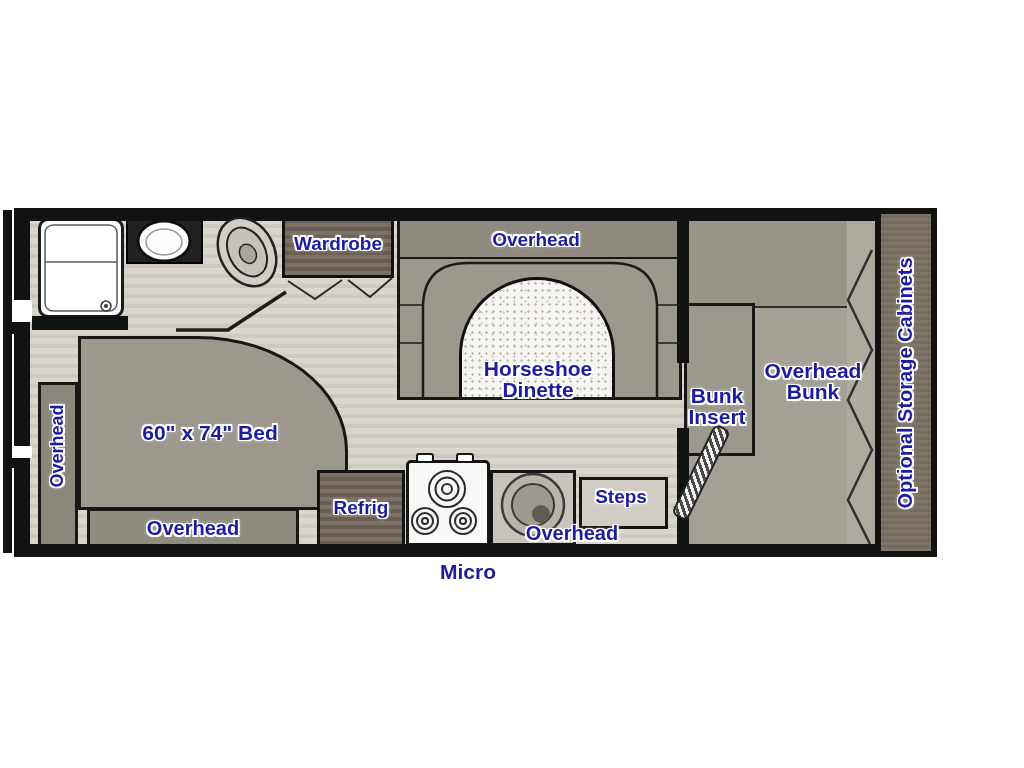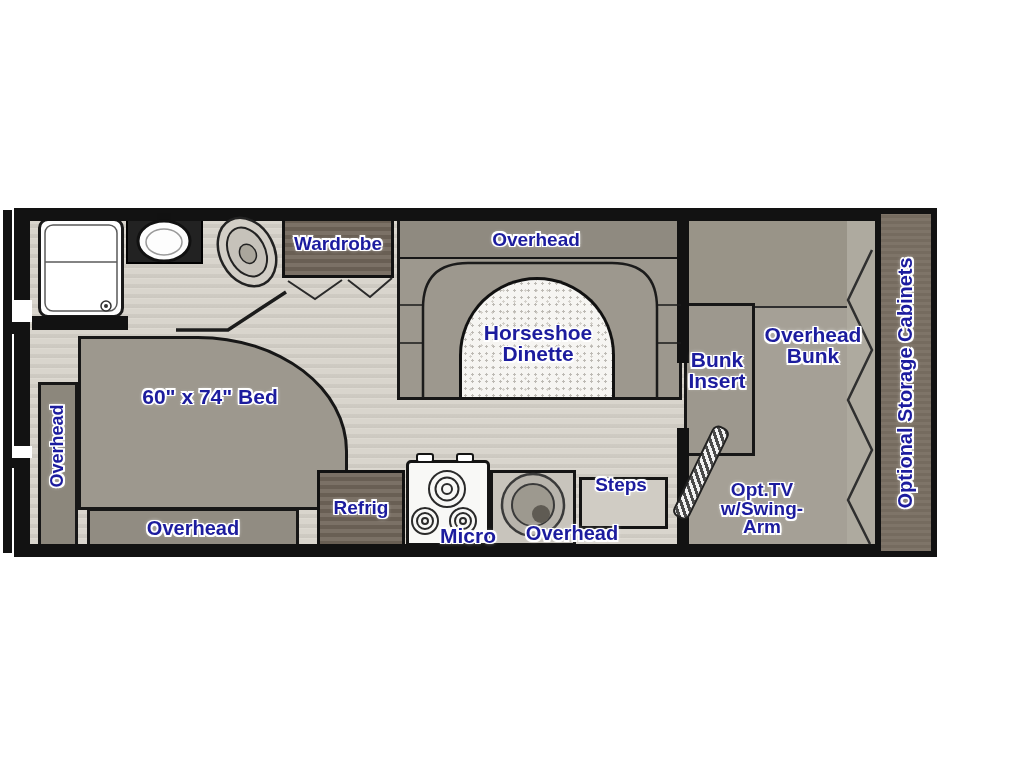--- a/index.html
+++ b/index.html
@@ -10,21 +10,21 @@
   .floor{background:repeating-linear-gradient(180deg,
          #d9d5cd 0px,#d9d5cd 5px,#cfcbc3 5px,#ccc8c0 9px,#e1ddd5 9px,#d9d5cd 10px);}
   .furn{background:var(--furniture_gray,#9d988e);border:3px solid #171717;}
   .cab{background:repeating-linear-gradient(180deg,#7b7166 0px,#7b7166 4px,#695f54 4px,#695f54 8px);
        border:3px solid #121212;}
   .lbl{position:absolute;transform:translate(-50%,-50%);color:var(--label_blue,#1c1c9e);
        font-weight:bold;text-align:center;white-space:pre-line;line-height:0.98;z-index:30;
        text-shadow:-1.5px -1.5px 0 #fff,1.5px -1.5px 0 #fff,-1.5px 1.5px 0 #fff,1.5px 1.5px 0 #fff,
                    -1.5px 0 0 #fff,1.5px 0 0 #fff,0 -1.5px 0 #fff,0 1.5px 0 #fff,0 0 4px #fff;}
   .lbl-v{transform:translate(-50%,-50%) rotate(-90deg);white-space:nowrap;}
-  .fs18{font-size:18px;} .fs19{font-size:19px;} .fs20{font-size:20px;} .fs21{font-size:21px;}
+  .fs18{font-size:18px;} .fs19{font-size:19px;} .fs20{font-size:20px;} .fs21{font-size:21px;margin-top:36px;}
   #svg-overlay{position:absolute;left:0;top:0;z-index:20;pointer-events:none;}
   #entry-door{position:absolute;left:692px;top:422px;width:14px;height:97px;z-index:25;
       transform:rotate(26deg);border:2px solid #222;border-radius:7px;
       background:repeating-linear-gradient(45deg,#f2f2f2 0 3px,#4a4a4a 3px 6px);}
   #dinette-table{position:absolute;left:459px;top:277px;width:156px;height:120px;z-index:5;
       background-color:var(--table_white,#f6f5f2);
       background-image:radial-gradient(circle,#bdbab4 1px,transparent 1.4px),
                        radial-gradient(circle,#d4d1cb 1px,transparent 1.4px);
       background-size:7px 7px,11px 11px;background-position:0 0,3px 5px;
       border:3px solid #111;border-bottom:none;border-radius:80px 80px 0 0;box-sizing:border-box;}
@@ -148,18 +148,15 @@
 Insert</div>
   <div class="lbl fs21" style="left:813px;top:346px;">Overhead
 Bunk</div>
   <div class="lbl lbl-v fs20" style="left:906px;top:383px;">Optional Storage Cabinets</div>
   <div class="lbl fs21" style="left:210px;top:397px;">60" x 74" Bed</div>
   <div class="lbl fs20" style="left:193px;top:529px;">Overhead</div>
   <div class="lbl lbl-v fs18" style="left:58px;top:446px;">Overhead</div>
   <div class="lbl fs19" style="left:361px;top:508px;">Refrig</div>
   <div class="lbl fs21" style="left:468px;top:536px;">Micro</div>
   <div class="lbl fs20" style="left:572px;top:534px;">Overhead</div>
-  <div class="lbl fs19" style="left:621px;top:485px;">Steps</div>
-  <div class="lbl fs19" style="left:762px;top:509px;">Opt.TV
-w/Swing-
-Arm</div>
+  <div class="lbl fs19" style="left:621px;top:497px;">Steps</div>
 
 </div>
 
 </body></html>

